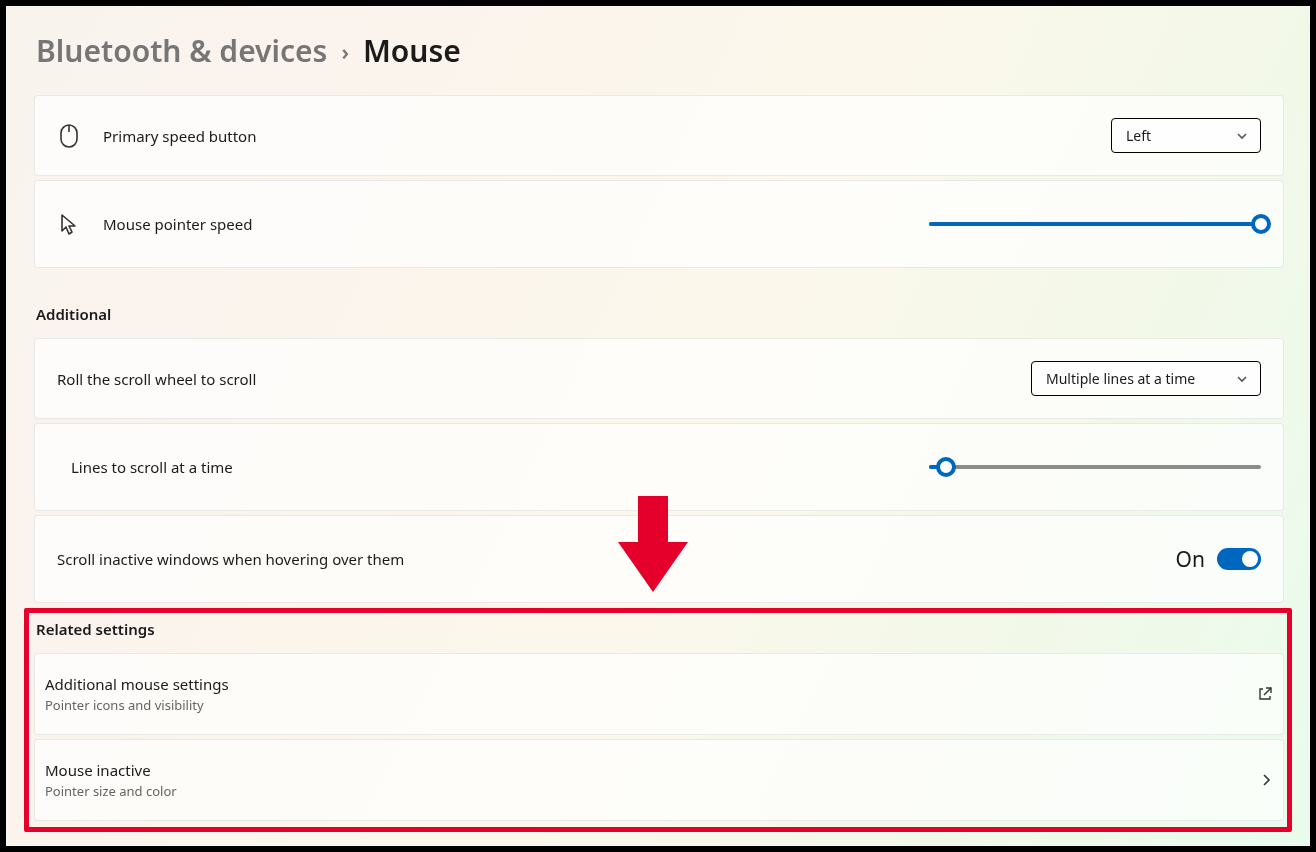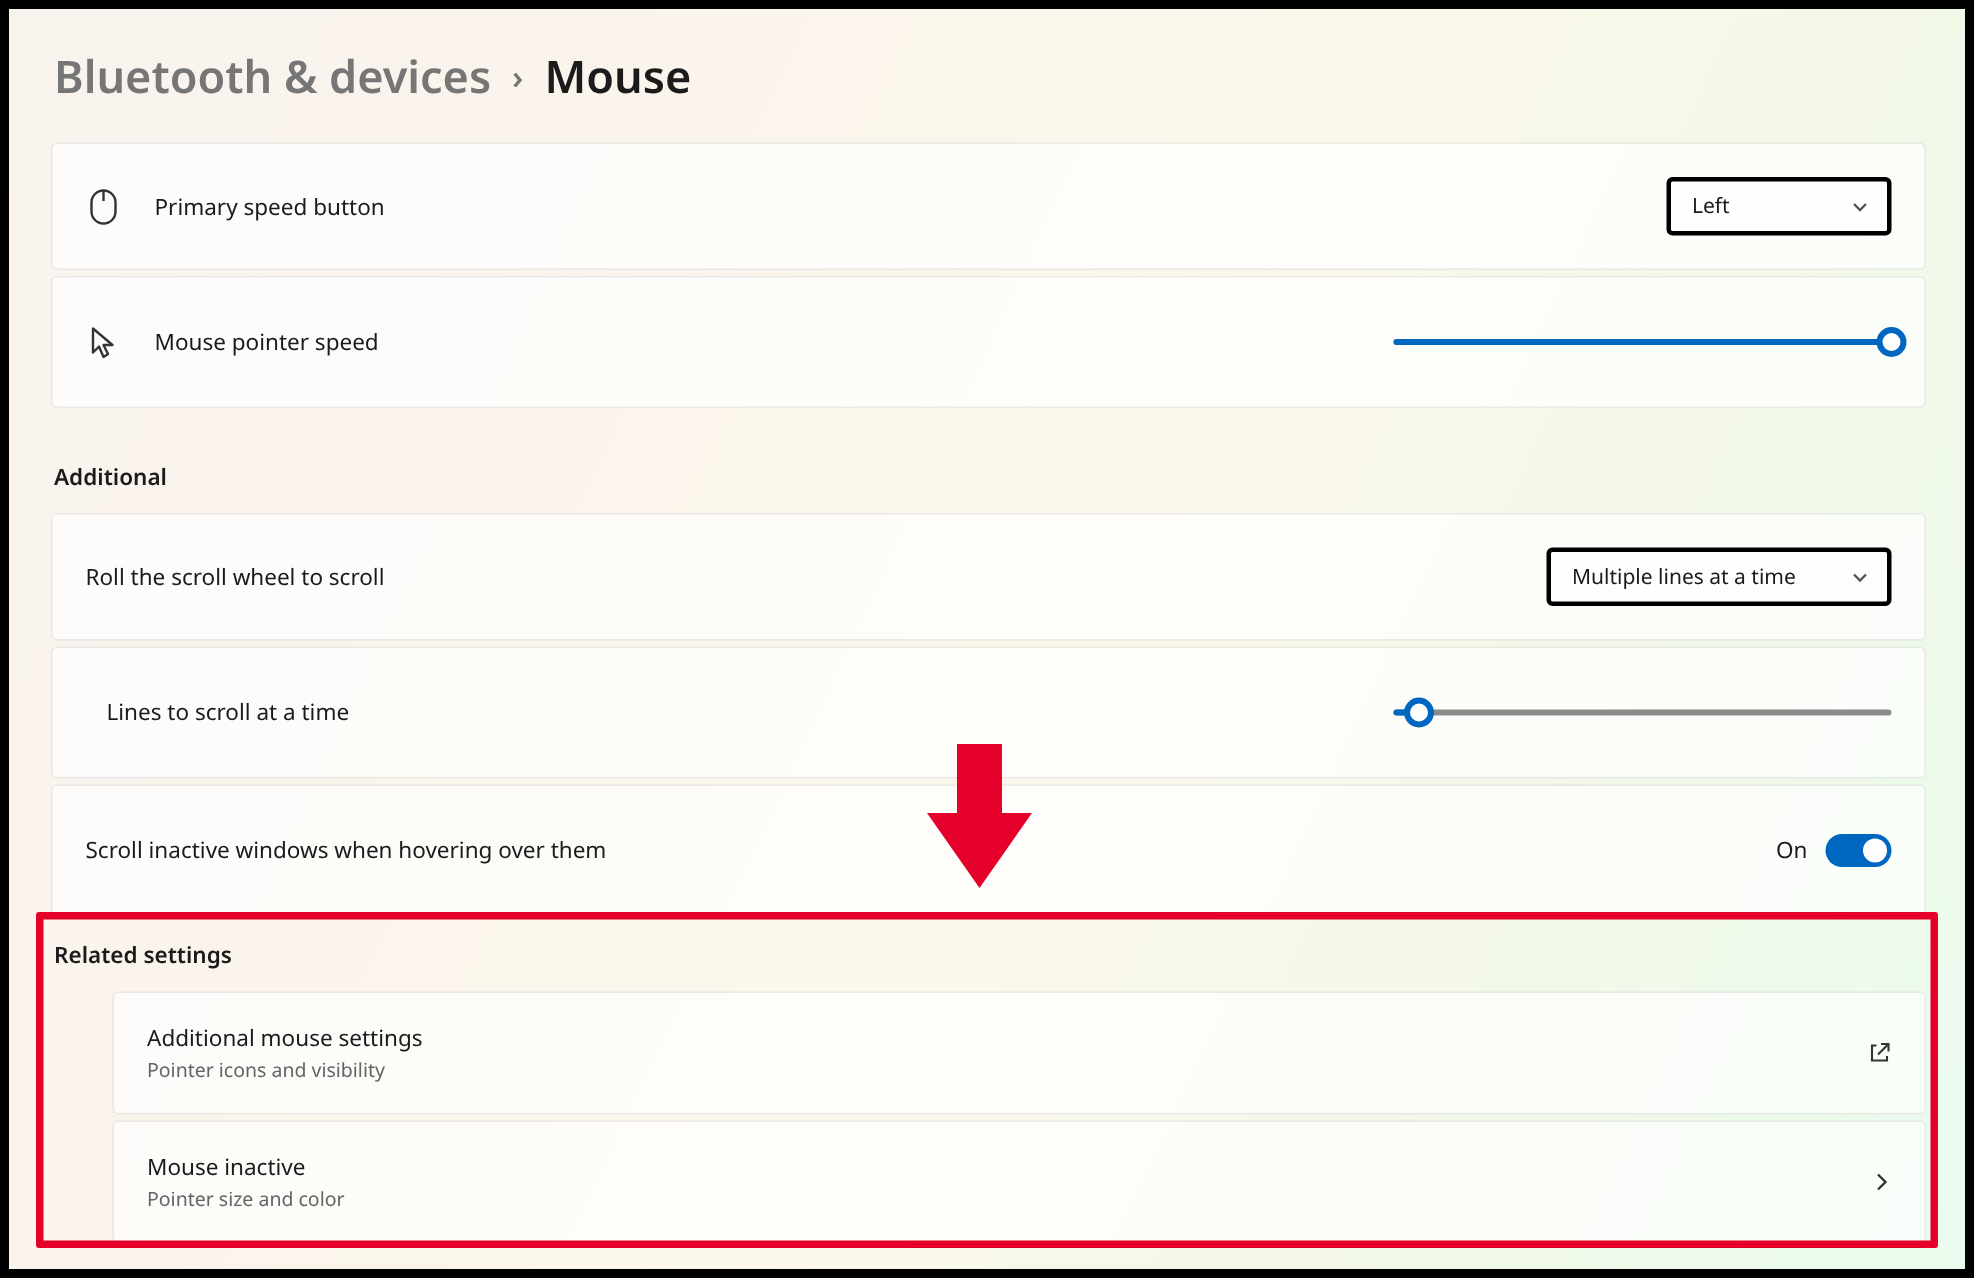--- a/index.html
+++ b/index.html
@@ -67,21 +67,21 @@
   }
   .card .label.small { font-size: 15px; }
 
   
   .dropdown {
     display: inline-flex;
     align-items: center;
     justify-content: space-between;
     gap: 12px;
     background: #fefefe;
-    border: 3px solid #000000;
+    border: 1px solid #000000;
     border-radius: 4px;
     padding: 7px 12px 7px 14px;
     font-size: 14px;
     color: #1b1b1b;
     min-width: 150px;
     cursor: pointer;
   }
   .dropdown.wide { min-width: 230px; }
   .dropdown .chev {
     font-size: 12px;
@@ -117,21 +117,21 @@
   
   .section-title {
     font-size: 15px;
     font-weight: 600;
     color: #1b1b1b;
     margin: 36px 0 14px 2px;
   }
 
   
   .toggle-wrap { display: flex; align-items: center; gap: 12px; }
-  .toggle-label { font-size: 15px; color: #1b1b1b; margin-left: 28px; }
+  .toggle-label { font-size: 21px; color: #1b1b1b; margin-left: 28px; }
   .toggle {
     width: 44px; height: 22px;
     border-radius: 11px;
     background: #0067c0;
     position: relative;
     cursor: pointer;
   }
   .toggle .knob {
     position: absolute;
     right: 3px; top: 3px;
@@ -142,24 +142,23 @@
 
   
   .linkrow {
     background: rgba(255,255,255,0.70);
     border: 1px solid rgba(0,0,0,0.08);
     border-radius: 4px;
     margin-bottom: 4px;
     display: flex;
     align-items: center;
     justify-content: space-between;
-    padding: 16px 22px;
+    padding: 16px 10px;
     cursor: pointer;
     min-height: 82px;
-    margin-left: 41px;
   }
   .linkrow .textcol { display: flex; flex-direction: column; }
   .linkrow .title { font-size: 15px; color: #1b1b1b; }
   .linkrow .desc  { font-size: 13px; color: #646464; margin-top: 2px; }
   .linkrow .trail { color: #333; }
 
   
   .annotate-box {
     position: absolute;
     left: 18px;

